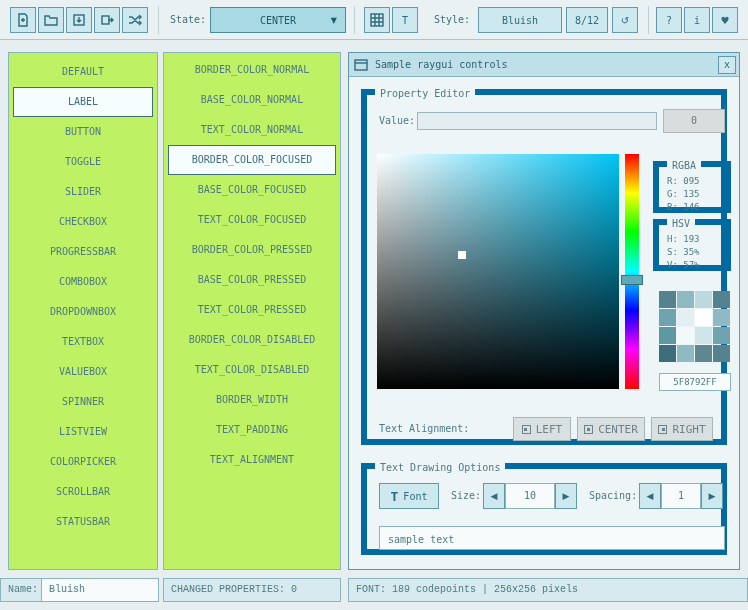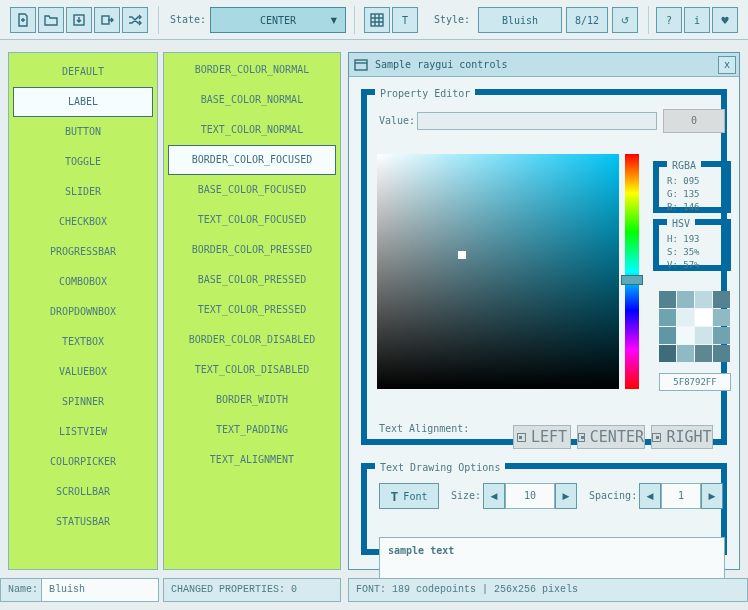--- a/index.html
+++ b/index.html
@@ -107,34 +107,34 @@
 
   #color-grid {
     left:292px; top:196px; width:71px;
     display:grid; grid-template-columns:repeat(4,17px); gap:1px;
   }
   .swatch { height:17px; cursor:pointer; }
 
   #hex-box { left:292px; top:278px; width:72px; height:18px; line-height:16px; text-align:center; font-size:9px; cursor:text; }
 
   .align-row-label { left:12px; top:322px; line-height:24px; }
-  .align-btn { top:322px; height:24px; font-size:15px;margin-top:8px; }
+  .align-btn { top:322px; height:24px; font-size:11px; }
   .ai { width:9px; height:9px; border:1px solid #6e8289; margin-right:5px; position:relative; display:inline-block; }
   .ai::before { content:""; position:absolute; width:3px; height:3px; background:#6e8289; top:2px; }
   .ai-left::before { left:1px; }
   .ai-center::before { left:2px; }
   .ai-right::before { right:1px; }
 
   
   #font-btn { left:12px; top:14px; width:60px; height:26px; gap:5px; }
   #font-btn .t-glyph { font-size:13px; font-weight:bold; }
   .opt-label { top:14px; line-height:26px; }
   .spin-btn { top:14px; width:22px; height:26px; font-size:9px; }
   .spin-box { top:14px; height:26px; line-height:24px; text-align:center; }
-  #sample-textbox { left:12px; top:68px; width:346px; height:44px; line-height:26px; padding-left:8px; cursor:text;font-weight:bold; }
+  #sample-textbox { left:12px; top:57px; width:346px; height:24px; line-height:26px; padding-left:8px; cursor:text; }
 
   
   .status-box {
     position:absolute; top:578px; height:24px; line-height:22px;
     background:#d6eaef; border:1px solid #8ab4be; padding-left:7px;font-family:Liberation Mono, monospace;
   }
 </style>
 </head>
 <body>
 

